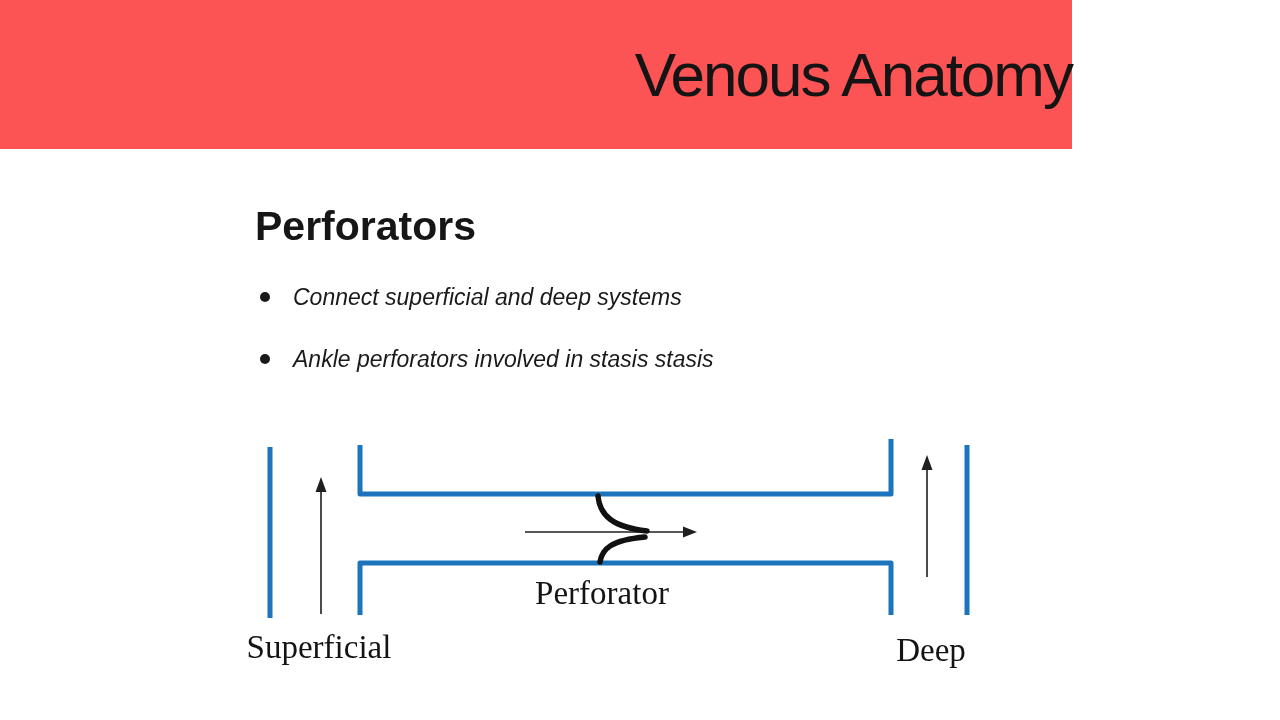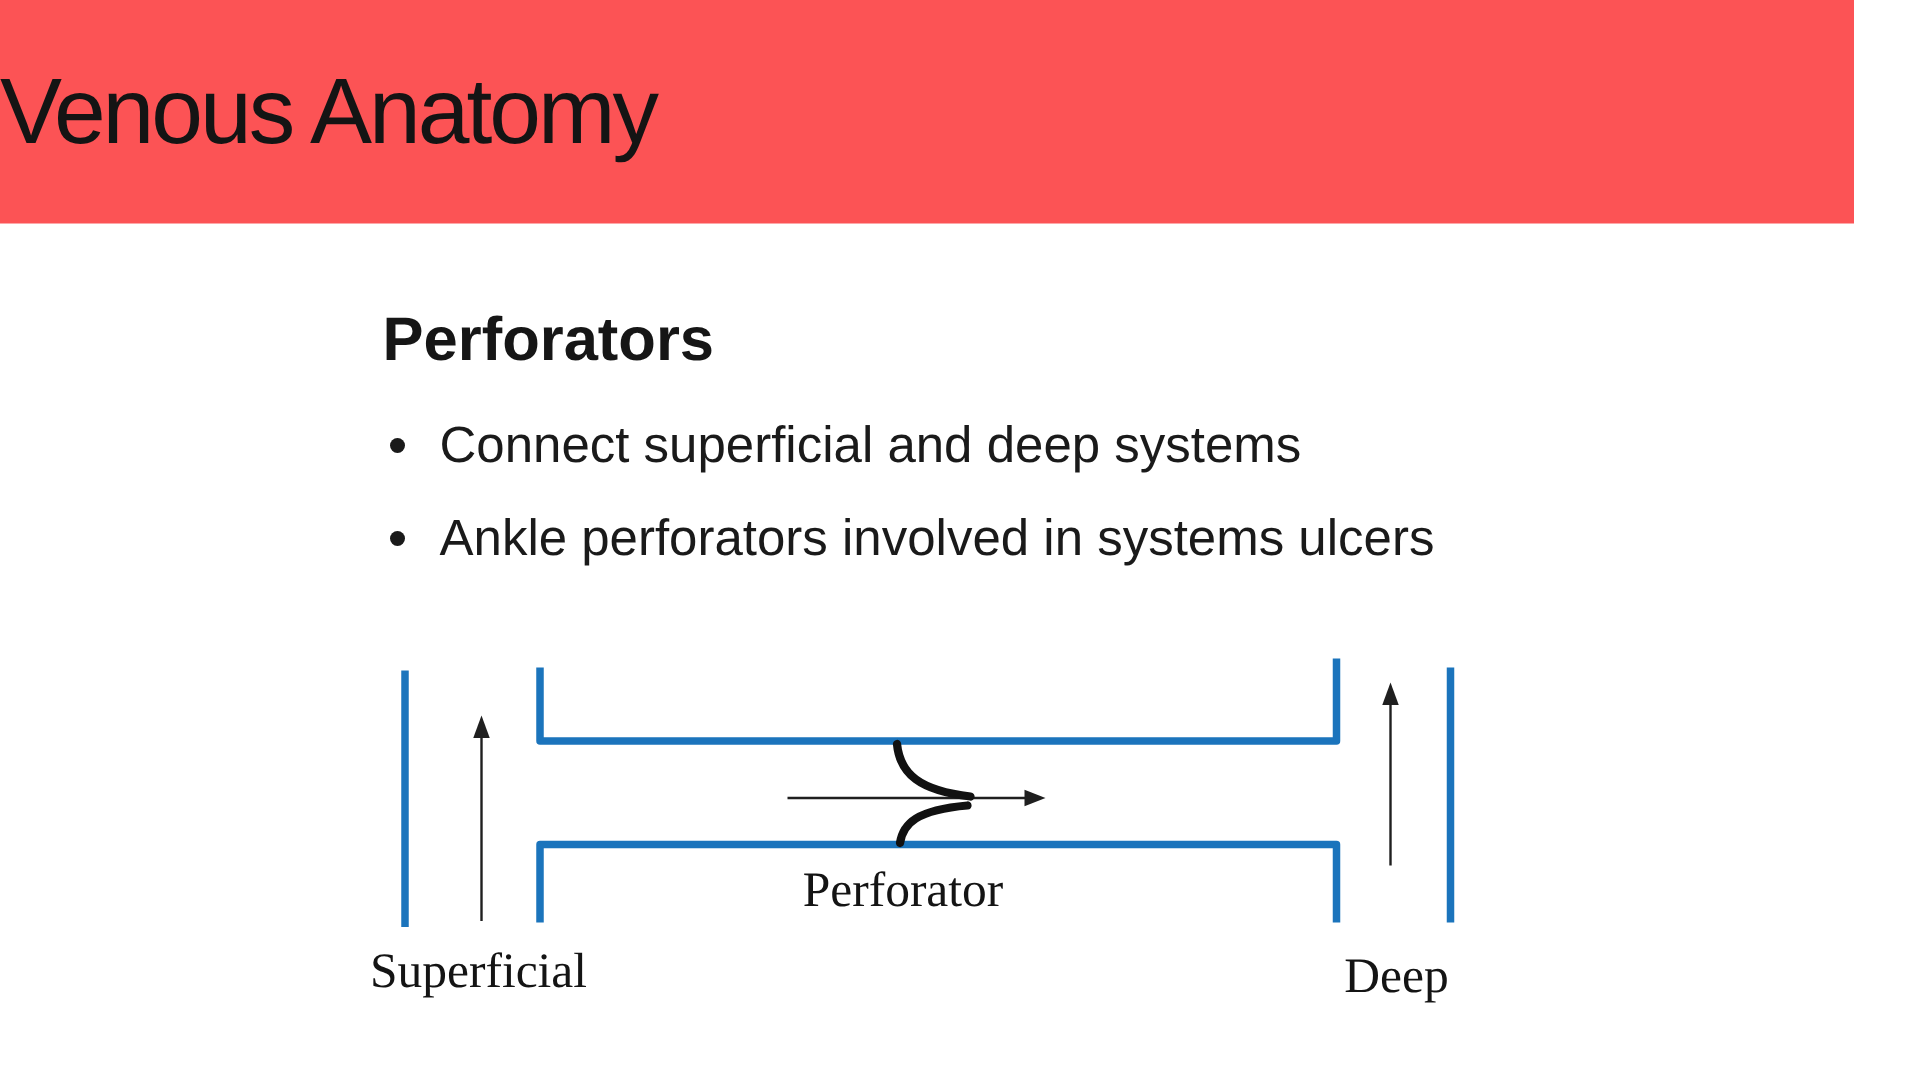--- a/index.html
+++ b/index.html
@@ -14,26 +14,26 @@
     width: 1280px;
     height: 720px;
     background: #ffffff;
     overflow: hidden;
     font-family: "Liberation Sans", sans-serif;
     color: var(--ink);
   }
   .banner {
     position: absolute;
     top: 0; left: 0;
-    width: 1236px;
+    width: 1072px;
     height: 149px;
     background: var(--banner);
     display: flex;
     align-items: center;
-    justify-content: flex-start;
+    justify-content: flex-end;
   }
   .banner h1 {
     margin: 0;
     font-size: 62px;
     font-weight: 400;
     letter-spacing: -2px;
     color: #141414;
   }
   .content {
     position: absolute;
@@ -49,24 +49,25 @@
     color: #161616;
   }
   .bullets {
     list-style: none;
     margin: 20px 0 0 0;
     padding: 0;
   }
   .bullets li {
     position: relative;
     padding-left: 38px;
-    font-size: 34px;
+    font-size: 23px;
     line-height: 62px;
     white-space: nowrap;
     color: #1a1a1a;
+    font-style: italic;
   }
   .bullets .dot {
     position: absolute;
     left: 5px;
     top: 50%;
     margin-top: -5px;
     width: 10px;
     height: 10px;
     border-radius: 50%;
     background: #1a1a1a;
@@ -98,21 +99,21 @@
 
   <section class="content">
     <h2>Perforators</h2>
     <ul class="bullets">
       <li>
         <span class="dot"></span>
         <span>Connect superficial and deep systems</span>
       </li>
       <li>
         <span class="dot"></span>
-        <span>Ankle perforators involved in systems ulcers</span>
+        <span>Ankle perforators involved in stasis stasis</span>
       </li>
     </ul>
   </section>
 
   <svg class="diagram" viewBox="0 0 1280 720">
 
     <line class="vein" x1="270" y1="447" x2="270" y2="618"></line>
 
     <path class="vein" d="M 360 445 L 360 494 L 891 494 L 891 439"></path>
 

